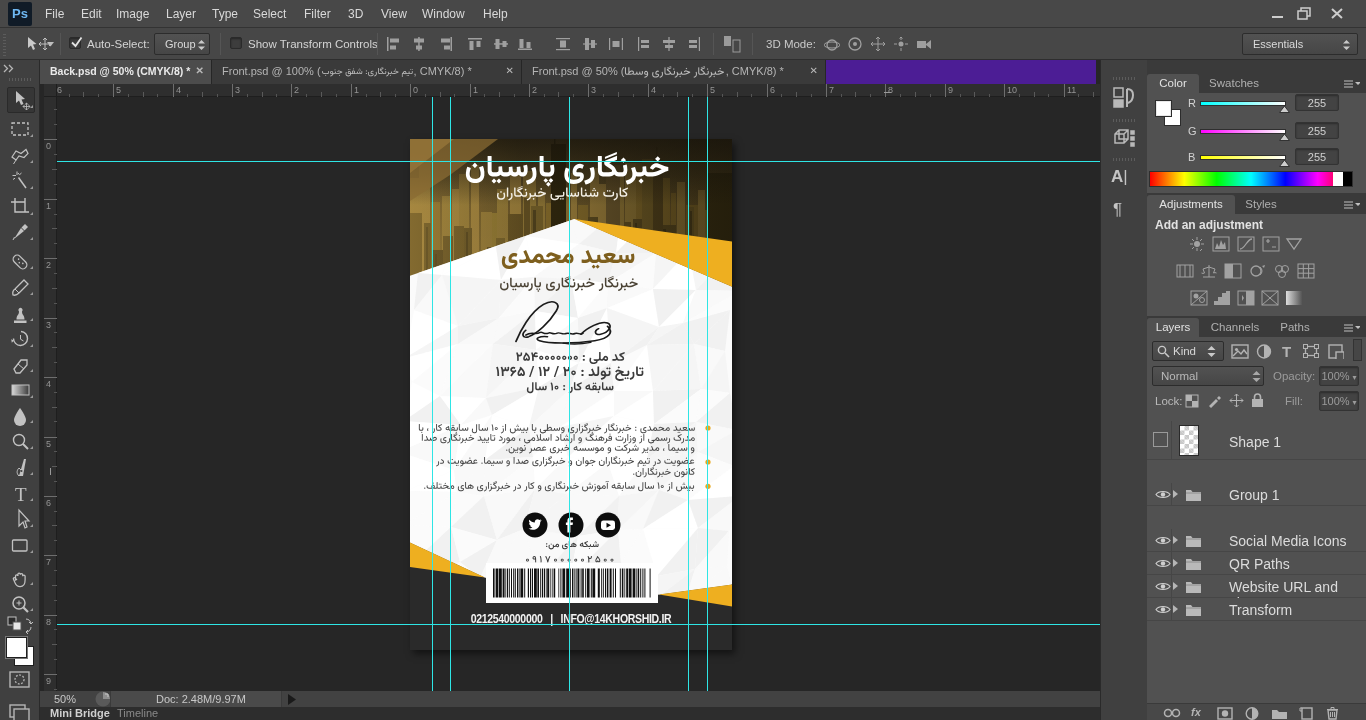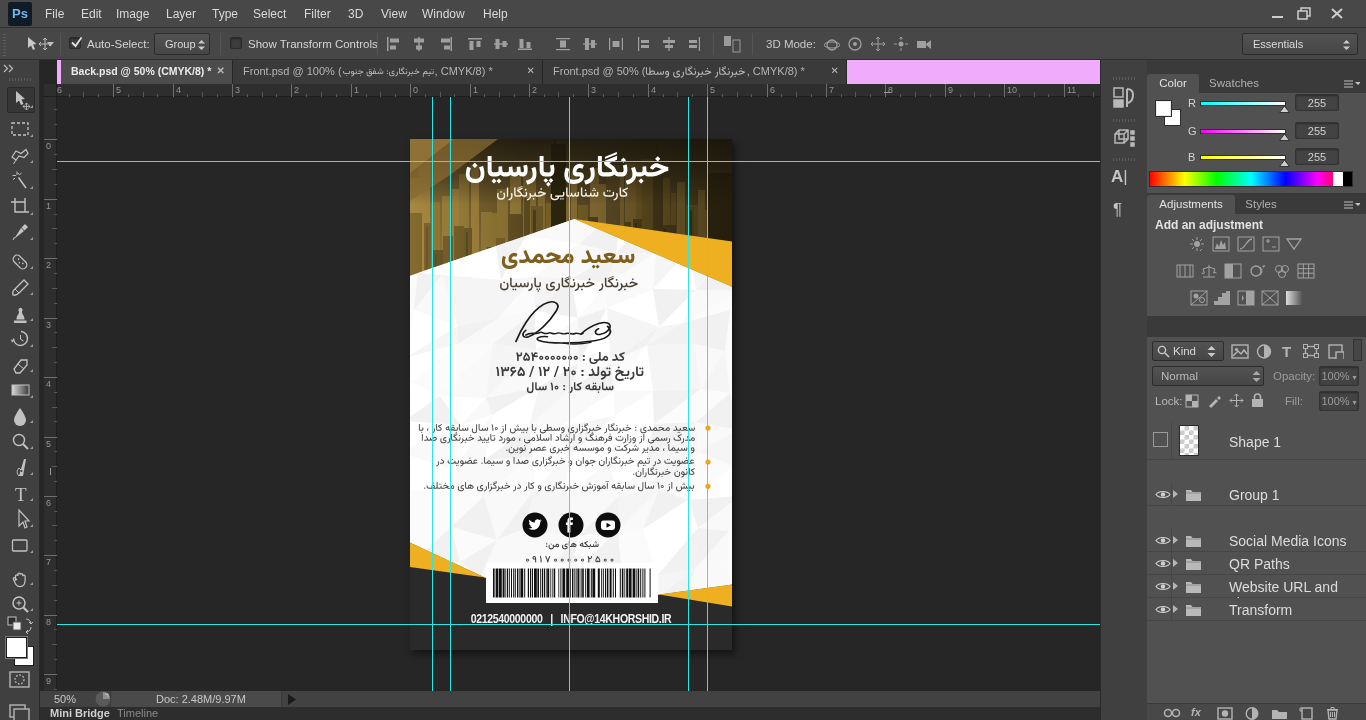--- a/index.html
+++ b/index.html
@@ -10,21 +10,21 @@
 #pslogo{position:absolute;left:8px;top:2px;width:24px;height:24px;background:#101b27;color:#6fb8f2;font-weight:bold;font-size:13px;text-align:center;line-height:24px;border-radius:2px}
 .winbtn{position:absolute;top:6px;color:#cfcfcf}
 #optionsbar{position:absolute;left:0;top:28px;width:1366px;height:32px;background:#474747;border-bottom:1px solid #2e2e2e}
 .vsep{position:absolute;top:5px;height:22px;width:1px;background:#3a3a3a;border-right:1px solid #555}
 .obtext{position:absolute;top:10px;color:#d4d4d4;font-size:11.5px}
 .cbx{position:absolute;top:9px;width:12px;height:12px;background:#3d3d3d;border:1px solid #2a2a2a;box-shadow:inset 0 1px 2px rgba(0,0,0,.4);border-radius:2px}
 .grip{position:absolute;background-image:repeating-linear-gradient(90deg,#5c5c5c 0 1px,transparent 1px 3px)}
 .gripv{position:absolute;background-image:repeating-linear-gradient(0deg,#5c5c5c 0 1px,transparent 1px 3px)}
 .dd{position:absolute;background:linear-gradient(#525252,#464646);border:1px solid #2c2c2c;border-radius:2px;color:#dadada;font-size:11.5px}
 
-#tabbar{position:absolute;left:57px;top:60px;width:1060px;height:24px;background:#f0abfc}
+#tabbar{position:absolute;left:36px;top:60px;width:1060px;height:24px;background:#4c1d95}
 .dtab{position:absolute;top:0;height:24px;background:#3a3a3a;border-right:1px solid #262626;color:#b4b4b4;font-size:11px}
 .dtab.active{background:#4c4c4c;color:#eaeaea;font-weight:bold;font-size:10.5px}
 .dtab .x{color:#b9b9b9;font-size:10px}
 
 #canvas{position:absolute;left:40px;top:84px;width:1060px;height:607px;background:#262626}
 #hruler{position:absolute;left:44px;top:84px;width:1056px;height:13px;background:#2e2e2e;border-bottom:1px solid #1e1e1e}
 #vruler{position:absolute;left:44px;top:97px;width:13px;height:594px;background:#2e2e2e;border-right:1px solid #1e1e1e}
 .rnum{position:absolute;color:#949494;font-size:9px}
 
 #toolbar{position:absolute;left:0;top:60px;width:40px;height:660px;background:#404040;border-right:1px solid #2a2a2a}
@@ -1106,20 +1106,29 @@
         <rect x="1" y="1" width="16" height="14" fill="url(#adg)"></rect>
         <defs>
           <linearGradient id="adg" x1="0" x2="1">
             <stop offset="0" stop-color="#ddd"></stop>
             <stop offset="1" stop-color="#555"></stop>
           </linearGradient>
         </defs>
       </svg>
 </div>
 
+<div class="ptabs" style="top:318px;left:1147px;position:absolute">
+      <div class="ptab active" style="left:0px;width:52px;line-height:19px">Layers</div>
+      <div class="ptab" style="left:54px;width:68px;line-height:19px">Channels</div>
+      <div class="ptab" style="left:124px;width:48px;line-height:19px">Paths</div>
+ <svg class="pmenu" style="top:5px" width="16" height="10">
+        <path d="M0 2h9M0 5h9M0 8h9" stroke="#c0c0c0"></path>
+        <path d="M11 3l3 3 3-3z" fill="#c0c0c0"></path>
+      </svg>
+    </div>
 <div class="pbody" style="top:337px;height:383px;left:1147px;position:absolute">
 
  <div class="dd" style="left:5px;top:4px;width:72px;height:20px"></div>
  <svg class="abs" style="left:10px;top:8px" width="13" height="13">
         <circle cx="5" cy="5" r="3.6" fill="none" stroke="#c9c9c9" stroke-width="1.4"></circle>
         <path d="M8 8 L12 12" stroke="#c9c9c9" stroke-width="1.6"></path>
       </svg>
  <div class="abs" style="left:26px;top:8px;color:#d6d6d6;font-size:11.5px">Kind</div>
  <svg class="abs" style="left:60px;top:9px" width="9" height="11">
         <path d="M4.5 0 L8.5 4 L0.5 4Z M4.5 11 L0.5 7 L8.5 7Z" fill="#c9c9c9"></path>

